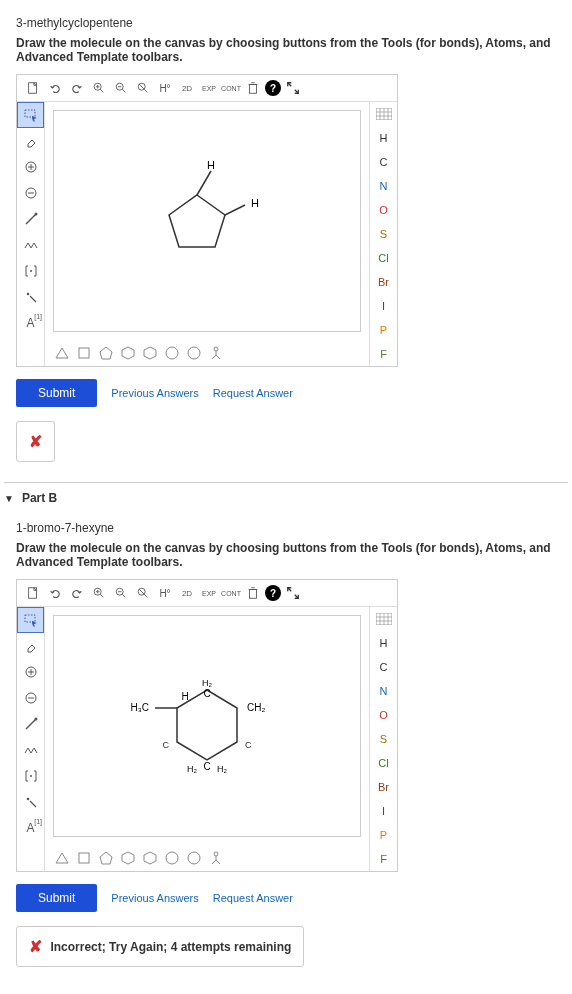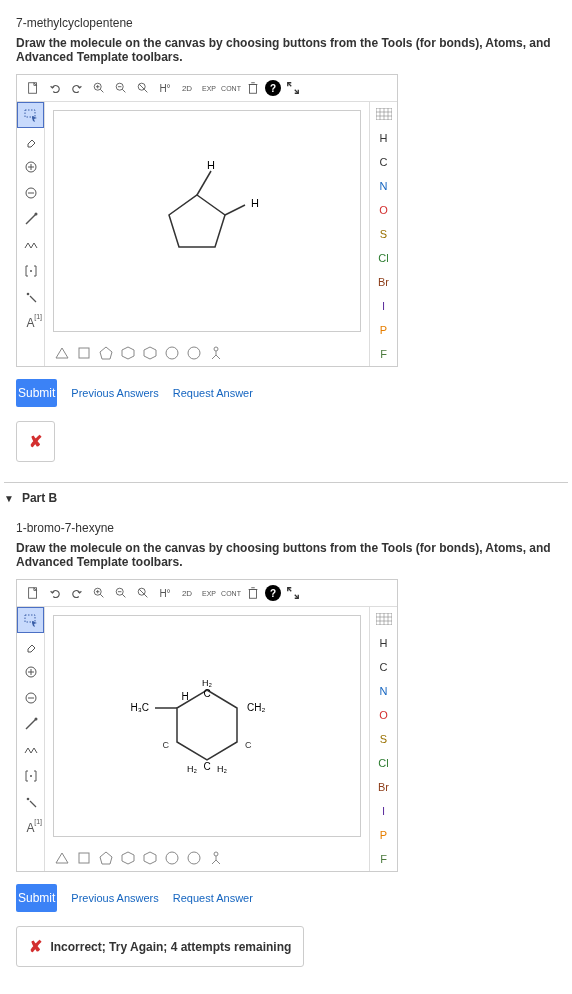--- a/index.html
+++ b/index.html
@@ -26,21 +26,21 @@
     .canvas { flex: 1; background: #fff; position: relative; height: 280px; border: 1px solid #ccc; margin: 8px; }
     
     .tmpl-bar { display: flex; gap: 4px; padding: 4px 8px; align-items: center; }
     .tmpl-btn { width: 18px; height: 18px; display: flex; align-items: center; justify-content: center; cursor: pointer; }
     .tmpl-btn svg { width: 16px; height: 16px; }
     
     .right-atoms { width: 28px; border-left: 1px solid #ddd; display: flex; flex-direction: column; }
     .atom-btn { height: 24px; display: flex; align-items: center; justify-content: center; cursor: pointer; font-size: 11px; }
     
     .actions { margin-top: 12px; display: flex; align-items: center; gap: 14px; }
-    .submit-btn { background: #3b82f6; color: #fff; border: none; padding: 7px 2px; font-size: 12px; cursor: pointer; border-radius: 2px; }
+    .submit-btn { background: #1d4ed8; color: #fff; border: none; padding: 7px 22px; font-size: 12px; cursor: pointer; border-radius: 2px; }
     .link { color: #1565c0; font-size: 11px; cursor: pointer; }
     
     .feedback { margin-top: 14px; border: 1px solid #ccc; border-radius: 3px; padding: 10px 12px; display: inline-flex; align-items: center; gap: 8px; font-size: 12px; font-weight: bold; }
     .feedback .x { color: #d32f2f; font-size: 16px; font-weight: bold; }
     
     .part-header { display: flex; align-items: center; gap: 8px; padding: 8px 0 0 0; margin: 0 4px; border-top: 1px solid #ccc; }
     .part-caret { font-size: 10px; cursor: pointer; }
     .part-title { font-weight: bold; font-size: 12px; }
     
     .molecule-svg { position: absolute; top: 50%; left: 50%; transform: translate(-50%, -55%); }
@@ -53,21 +53,21 @@
     .atom-Cl { color: #2e7d32; }
     .atom-Br { color: #8d3e1a; text-align: right; }
     .atom-I { color: #5e2f9e; }
     .atom-P { color: #e67e00; }
     .atom-F { color: #4b7a3d; }
   </style>
 </head>
 <body>
 
 <div class="question">
-  <div class="q-title">7-methylcyclopentene</div>
+  <div class="q-title">3-methylcyclopentene</div>
   <div class="q-instr">Draw the molecule on the canvas by choosing buttons from the Tools (for bonds), Atoms, and Advanced Template toolbars.</div>
 
   <div class="editor-wrap">
     <div class="top-toolbar">
       <div class="tb-btn">
           <svg viewBox="0 0 16 16">
             <rect x="3" y="2" width="9" height="12" fill="none" stroke="#555" stroke-width="1"></rect>
             <polyline points="9,2 12,5 9,5 9,2" fill="none" stroke="#555" stroke-width="1"></polyline>
           </svg>
         </div>

